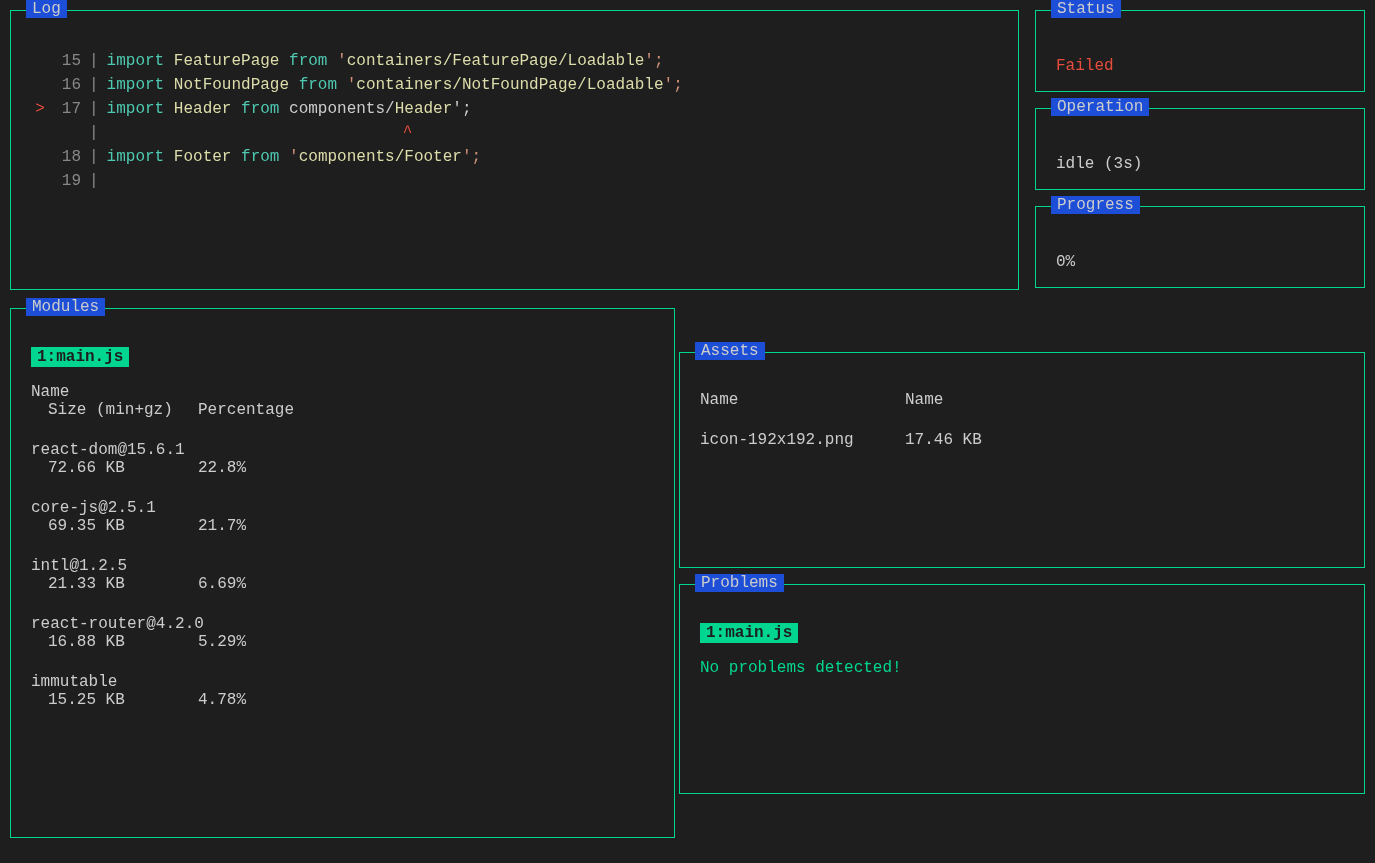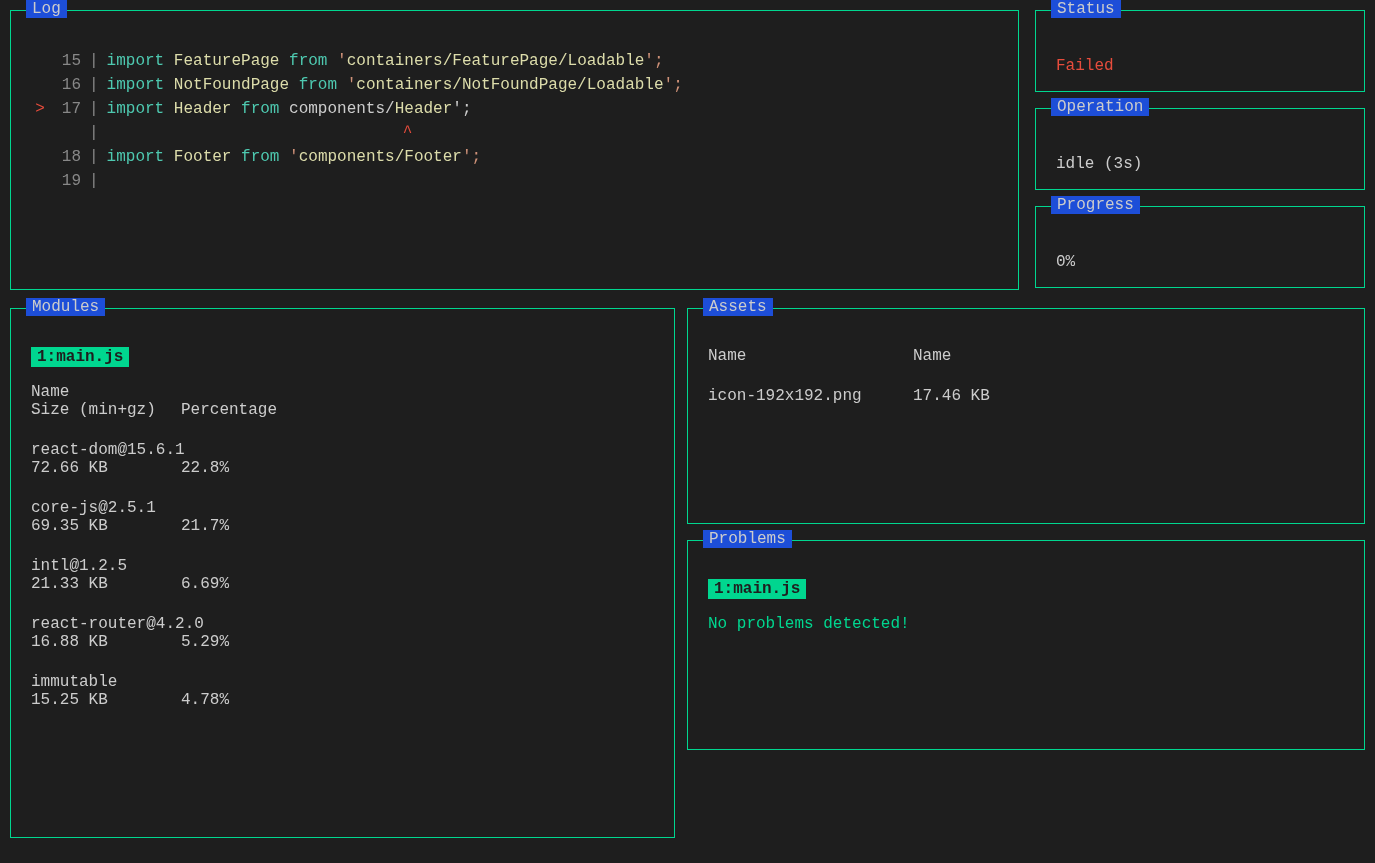--- a/index.html
+++ b/index.html
@@ -43,21 +43,22 @@
       width: 330px;
       display: flex;
       flex-direction: column;
       gap: 16px;
     }
     .status-panel, .operation-panel, .progress-panel {
       height: 82px;
     }
     .bottom-row {
       display: flex;
-      gap: 12px;
+      gap: 4px;
+      align-items: center;
     }
     .modules-panel {
       width: 665px;
       height: 530px;
     }
     .right-bottom {
       flex: 1;
       display: flex;
       flex-direction: column;
       gap: 16px;
@@ -128,20 +129,21 @@
       margin-bottom: 22px;
     }
     .module-name {
       color: #cccccc;
     }
     .module-stats {
       display: flex;
     }
     .module-size {
       width: 150px;
+      margin-left: 17px;
     }
     .module-pct {
     }
     .modules-header {
       margin-bottom: 22px;
     }
     .assets-header {
       display: flex;
       margin-bottom: 22px;
     }

